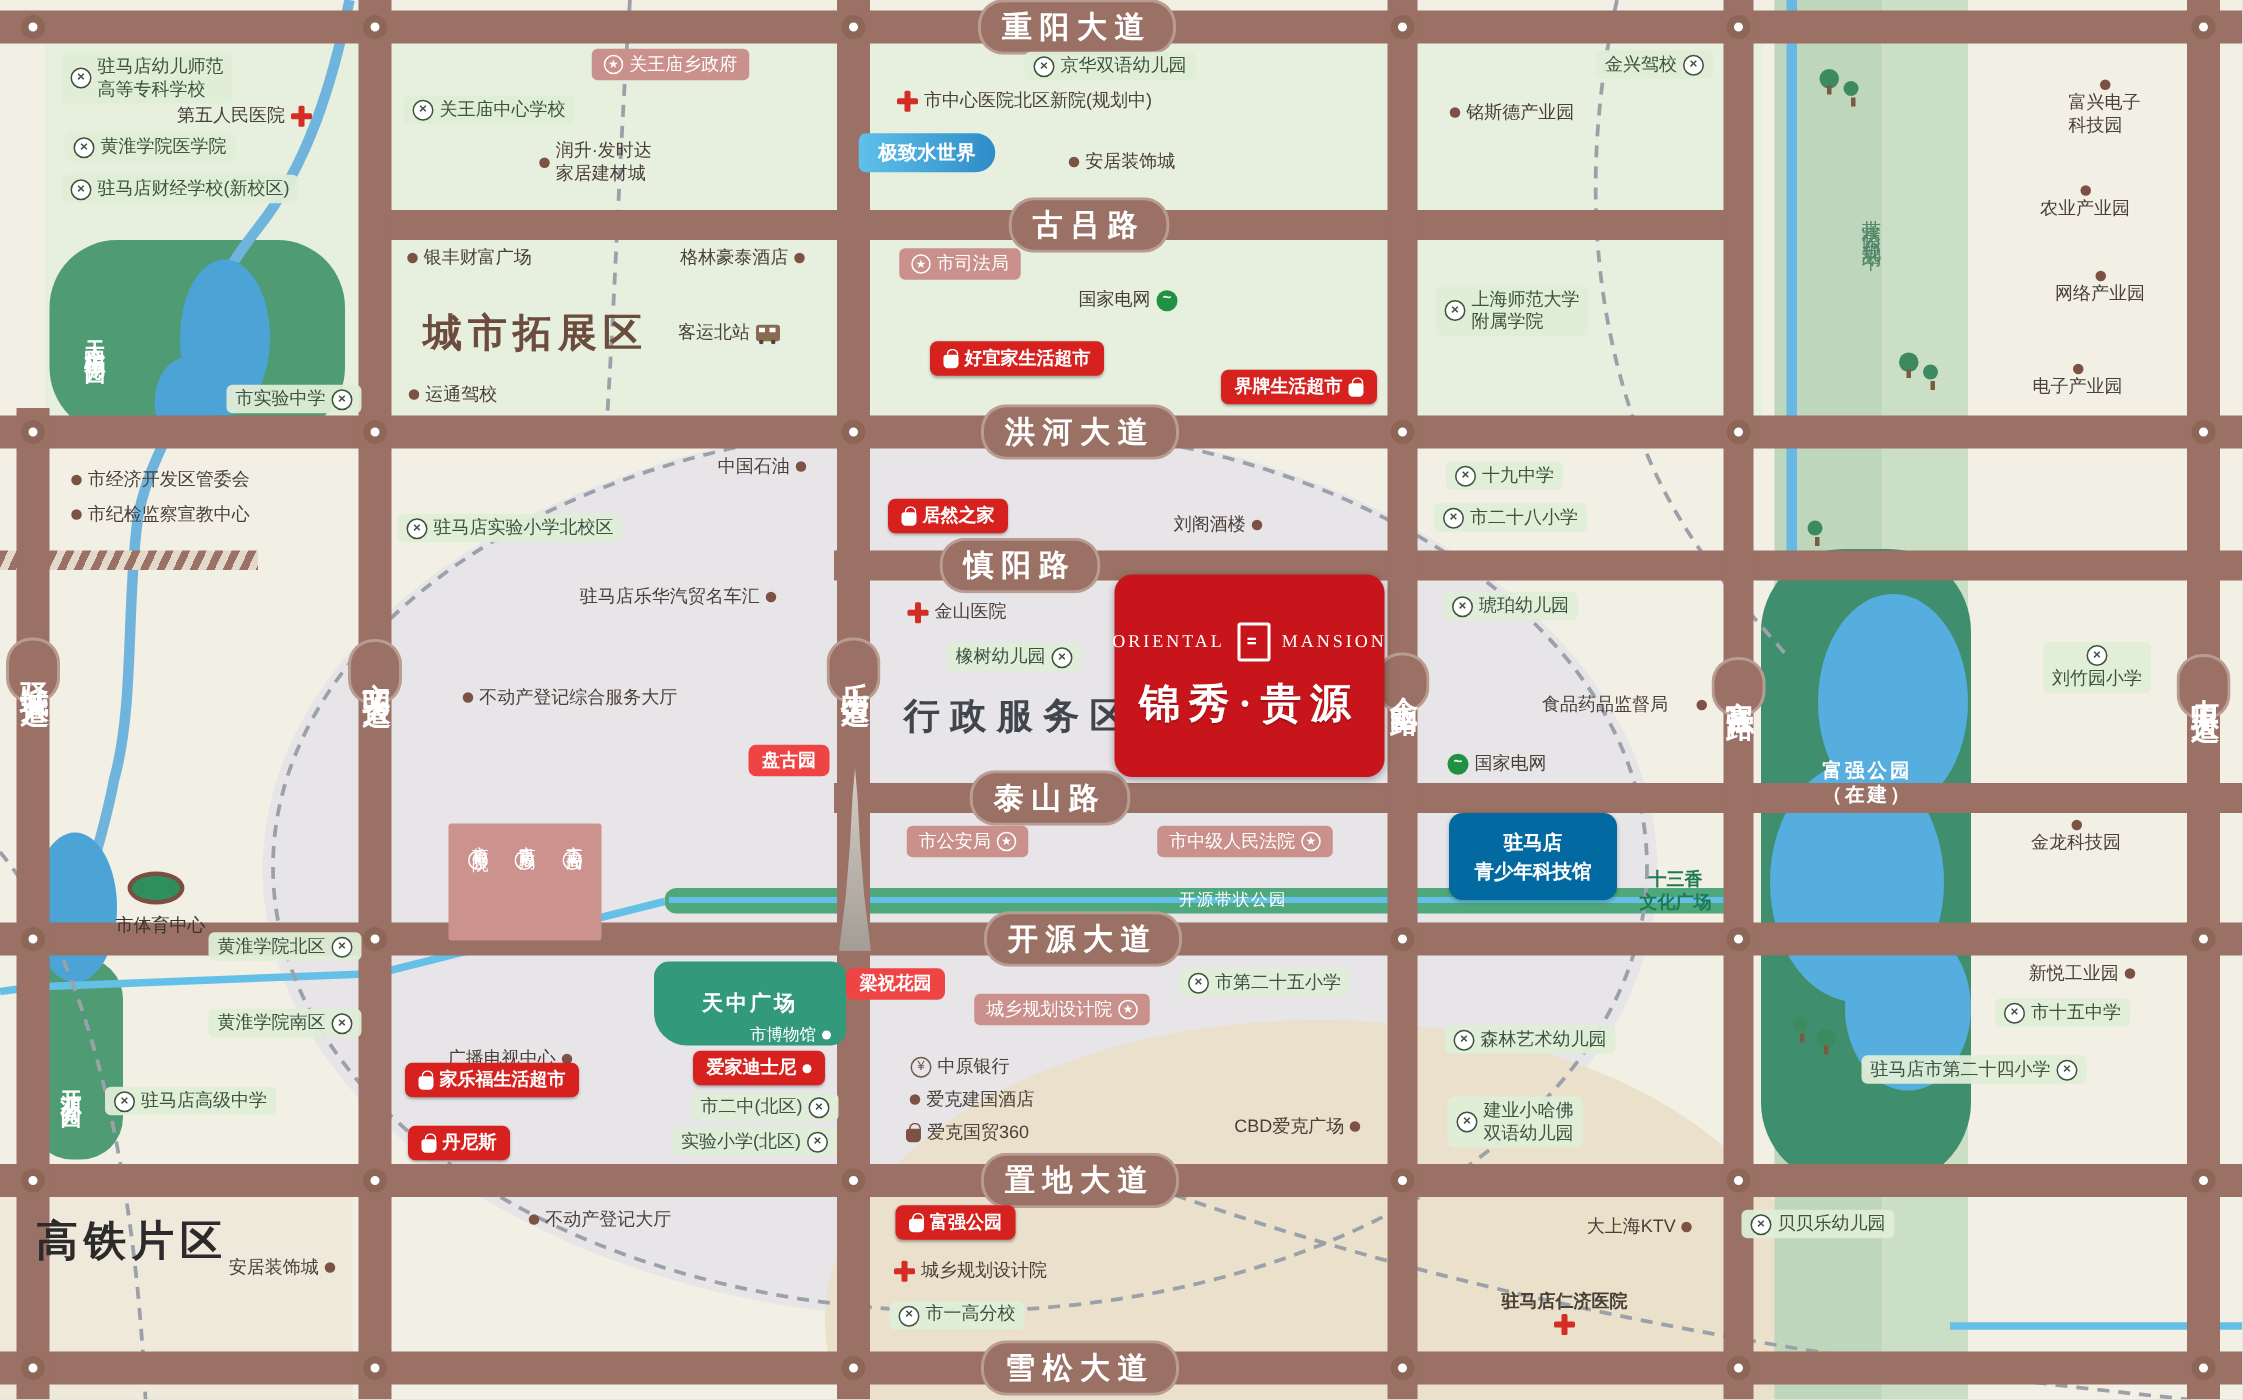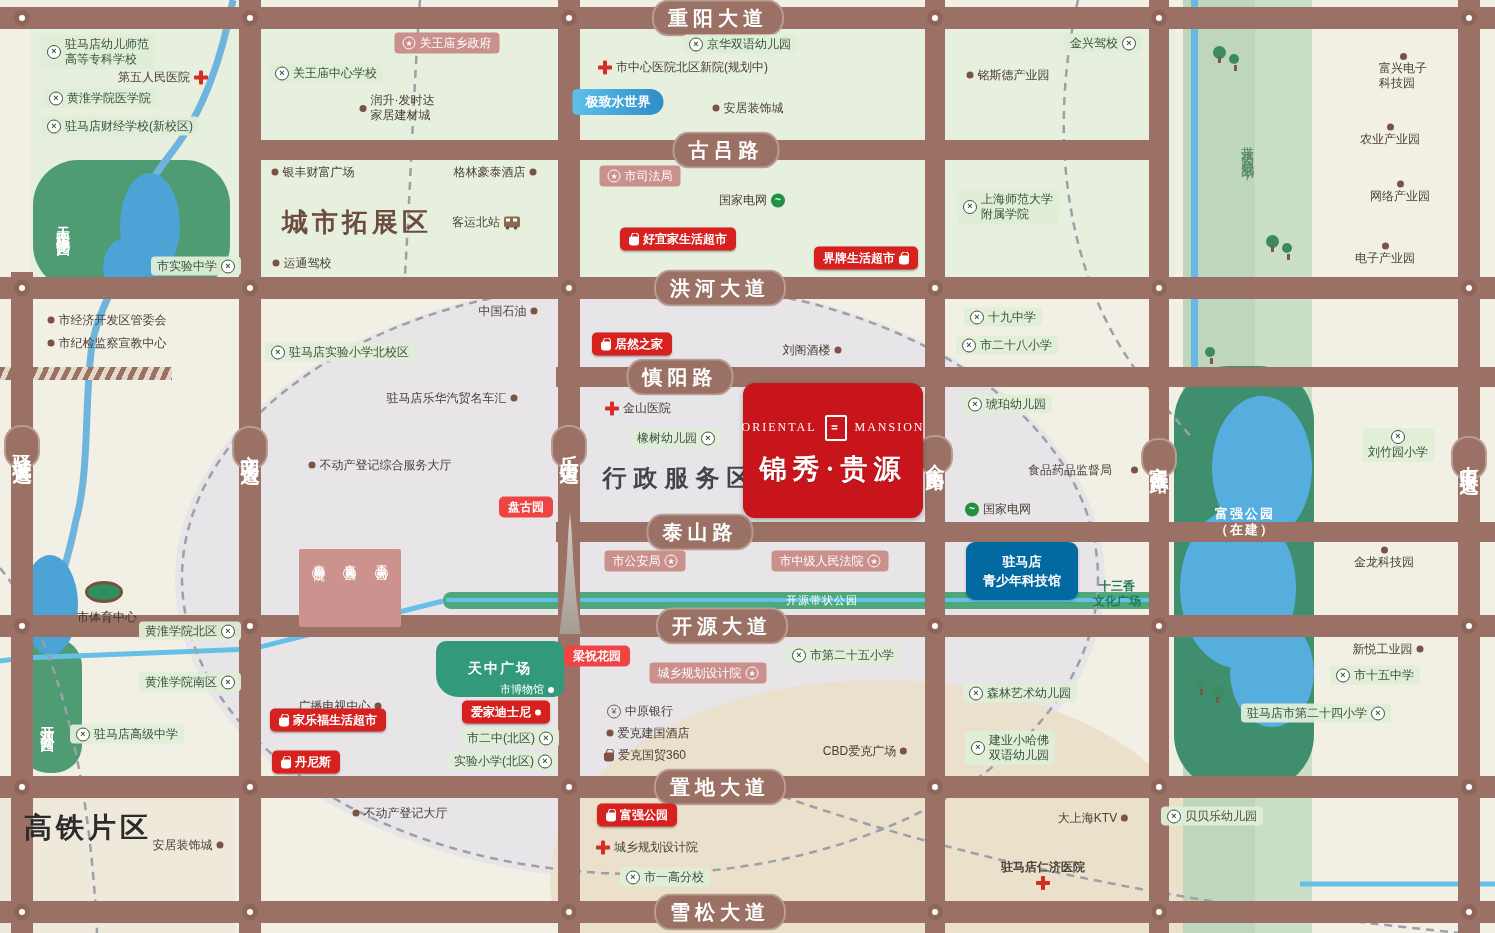--- a/index.html
+++ b/index.html
@@ -266,21 +266,21 @@
         <span class="txt">驻马店高级中学</span>
       </div>
       <div class="poi pill-school" style="left: 510px; top: 738px;">
         <span class="txt">市二中(北区)</span>
         <span class="ic-school"></span>
       </div>
       <div class="poi pill-school" style="left: 503px; top: 761px;">
         <span class="txt">实验小学(北区)</span>
         <span class="ic-school"></span>
       </div>
-      <div class="poi pill-school" style="left: 665px; top: 877px;">
+      <div class="poi pill-school" style="left: 638px; top: 877px; font-family: Liberation Mono, monospace;">
         <span class="ic-school"></span>
         <span class="txt">市一高分校</span>
       </div>
       <div class="poi pill-school" style="left: 1020px; top: 693px;">
         <span class="ic-school"></span>
         <span class="txt">森林艺术幼儿园</span>
       </div>
       <div class="poi pill-school" style="left: 1010px; top: 748px;">
         <span class="ic-school"></span>
         <span class="txt">建业小哈佛

